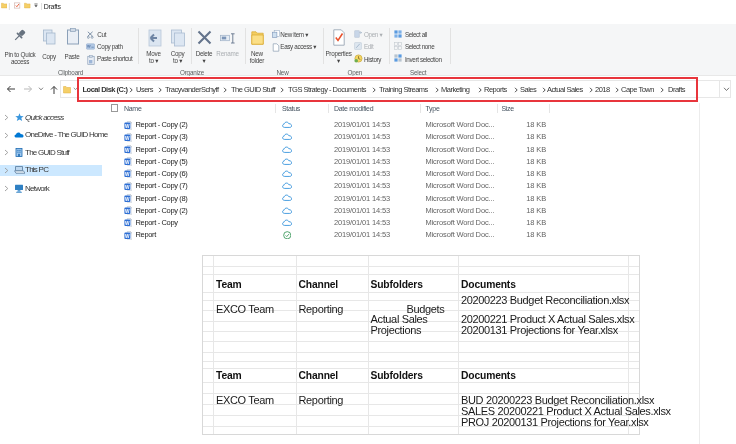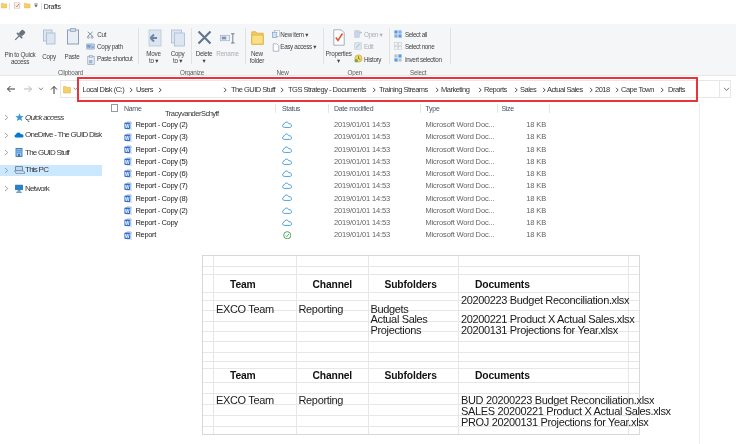--- a/index.html
+++ b/index.html
@@ -15,21 +15,21 @@
 .rsmall { position:absolute; font-size:6.3px; letter-spacing:-0.35px; color:#444; white-space:nowrap; }
 .dis { color:#abafb3 !important; }
 #addr { position:absolute; left:0; top:76px; width:736px; height:27px; background:#fff; }
 .redbox { position:absolute; left:77px; top:0.5px; width:621px; height:25.5px; border:2px solid #e8353c; }
 .crumb { position:absolute; top:84.5px; font-size:7.5px; letter-spacing:-0.5px; color:#333; white-space:nowrap; }
 .side-item { position:absolute; font-size:8px; letter-spacing:-0.75px; color:#343434; white-space:nowrap; }
 .fhdr { position:absolute; top:105px; font-size:7px; letter-spacing:-0.3px; color:#44525f; white-space:nowrap; }
 .fname { position:absolute; font-size:7.5px; letter-spacing:-0.35px; color:#1c1c1c; white-space:nowrap; }
 .fmeta { position:absolute; font-size:7.5px; letter-spacing:-0.15px; color:#646464; white-space:nowrap; }
 .cell { position:absolute; font-size:11px; letter-spacing:-0.35px; color:#1a1a1a; white-space:nowrap; }
-.hcell { position:absolute; font-size:10.3px; letter-spacing:-0.15px; font-weight:bold; color:#111; white-space:nowrap;margin-left:14px; }
+.hcell { position:absolute; font-size:10.3px; letter-spacing:-0.15px; font-weight:bold; color:#111; white-space:nowrap; }
 svg { display:block; }
 </style>
 </head>
 <body>
 <div id="page">
 
 <div id="titlebar" class="abs" style="left:0;top:0;width:736px;height:12.4px;background:#fff;">
   <svg class="abs" style="left:0.8px;top:2px;" width="6.5" height="7" viewBox="0 0 8 8">
     <path d="M0.5 1.2 L2.8 1.2 L3.5 2 L7.5 2 L7.5 7 L0.5 7 Z" fill="#f5cf67" stroke="#dfad3c" stroke-width="0.5"></path>
   </svg>
@@ -202,29 +202,29 @@
     <path d="M0.8 0.7 L2.5 2.7 L4.2 0.7" stroke="#888" stroke-width="0.8" fill="none"></path>
   </svg>
   <div class="abs" style="left:59.5px;top:4px;width:671px;height:18px;border:1px solid #e7e7e7;"></div>
       <div class="abs" style="left:718.5px;top:4px;width:1px;height:18px;background:#e7e7e7;"></div>
   <div class="redbox"></div>
   <svg class="abs" style="left:723px;top:10.5px;" width="7" height="5" viewBox="0 0 7 5">
     <path d="M1 0.8 L3.5 3.5 L6 0.8" stroke="#666" stroke-width="0.9" fill="none"></path>
   </svg>
 </div>
 <div id="crumbs">
-  <div class="crumb" style="left:82.5px;">Local Disk (C:)</div>
+  <div class="crumb" style="left:82.5px;font-weight:bold;">Local Disk (C:)</div>
   <svg class="abs" style="left:128.5px;top:86.5px;" width="4" height="6" viewBox="0 0 4 6">
         <path d="M1 0.8 L3.2 3 L1 5.2" stroke="#3b3b3b" stroke-width="0.9" fill="none"></path>
       </svg>
   <div class="crumb" style="left:136px;">Users</div>
   <svg class="abs" style="left:157.5px;top:86.5px;" width="4" height="6" viewBox="0 0 4 6">
         <path d="M1 0.8 L3.2 3 L1 5.2" stroke="#3b3b3b" stroke-width="0.9" fill="none"></path>
       </svg>
-  <div class="crumb" style="left:165px;margin-top:24px;">TracyvanderSchyff</div>
+  <div class="crumb" style="left:165px;">TracyvanderSchyff</div>
   <svg class="abs" style="left:222.5px;top:86.5px;" width="4" height="6" viewBox="0 0 4 6">
         <path d="M1 0.8 L3.2 3 L1 5.2" stroke="#3b3b3b" stroke-width="0.9" fill="none"></path>
       </svg>
   <div class="crumb" style="left:231px;">The GUID Stuff</div>
   <svg class="abs" style="left:279.5px;top:86.5px;" width="4" height="6" viewBox="0 0 4 6">
         <path d="M1 0.8 L3.2 3 L1 5.2" stroke="#3b3b3b" stroke-width="0.9" fill="none"></path>
       </svg>
   <div class="crumb" style="left:288px;">TGS Strategy - Documents</div>
   <svg class="abs" style="left:371.5px;top:86.5px;" width="4" height="6" viewBox="0 0 4 6">
         <path d="M1 0.8 L3.2 3 L1 5.2" stroke="#3b3b3b" stroke-width="0.9" fill="none"></path>
@@ -268,21 +268,21 @@
   <svg class="abs" style="left:14.5px;top:113.0px;" width="9" height="9" viewBox="0 0 9 9">
         <path d="M4.5 0.3 L5.6 3.1 L8.7 3.2 L6.3 5.1 L7.2 8.1 L4.5 6.4 L1.8 8.1 L2.7 5.1 L0.3 3.2 L3.4 3.1 Z" fill="#3a96dd"></path>
       </svg>
   <div class="side-item" style="left:25px;top:112.8px;font-style:italic;">Quick access</div>
   <svg class="abs" style="left:4.3px;top:131.5px;" width="5" height="7" viewBox="0 0 5 7">
         <path d="M1 1 L3.8 3.5 L1 6" stroke="#999" stroke-width="0.9" fill="none"></path>
       </svg>
   <svg class="abs" style="left:14px;top:131.2px;" width="10" height="7" viewBox="0 0 20 14">
         <path d="M5 13 C2.2 13 1 11.4 1 9.8 C1 8.2 2.3 6.9 4 6.8 C4.5 4.4 6.5 2.8 8.9 2.8 C11 2.8 12.8 4.1 13.5 6 C16 5.9 19 7.4 19 9.8 C19 11.6 17.5 13 15.4 13 Z" fill="#0078d4"></path>
       </svg>
-  <div class="side-item" style="left:25px;top:130.0px;">OneDrive - The GUID Disk</div>
+  <div class="side-item" style="left:25px;top:130.0px;">OneDrive - The GUID Home</div>
   <svg class="abs" style="left:4.3px;top:149.2px;" width="5" height="7" viewBox="0 0 5 7">
         <path d="M1 1 L3.8 3.5 L1 6" stroke="#999" stroke-width="0.9" fill="none"></path>
       </svg>
   <svg class="abs" style="left:15px;top:147.9px;" width="8" height="9" viewBox="0 0 8 9">
         <rect x="1" y="0.5" width="6" height="8" fill="#9fc8ef" stroke="#1c6ab1" stroke-width="0.8"></rect>
         <rect x="2.4" y="1.8" width="1.1" height="1.1" fill="#1c6ab1"></rect>
         <rect x="4.4" y="1.8" width="1.1" height="1.1" fill="#1c6ab1"></rect>
         <rect x="2.4" y="3.6" width="1.1" height="1.1" fill="#1c6ab1"></rect>
         <rect x="4.4" y="3.6" width="1.1" height="1.1" fill="#1c6ab1"></rect>
         <rect x="3.2" y="5.8" width="1.6" height="2.7" fill="#1c6ab1"></rect>
@@ -476,21 +476,21 @@
 <div class="hcell" style="left:216px;top:278.7px;">Team</div>
 <div class="hcell" style="left:298.5px;top:278.7px;">Channel</div>
 <div class="hcell" style="left:370.5px;top:278.7px;">Subfolders</div>
 <div class="hcell" style="left:461px;top:278.7px;">Documents</div>
 <div class="hcell" style="left:216px;top:369.5px;">Team</div>
 <div class="hcell" style="left:298.5px;top:369.5px;">Channel</div>
 <div class="hcell" style="left:370.5px;top:369.5px;">Subfolders</div>
 <div class="hcell" style="left:461px;top:369.5px;">Documents</div>
 <div class="cell" style="left:216px;top:302.9px;">EXCO Team</div>
 <div class="cell" style="left:298.5px;top:302.9px;">Reporting</div>
-<div class="cell" style="left:370.5px;top:302.9px;">Budgets</div>
+<div class="cell" style="left:370.5px;top:302.9px;padding-left:36px;">Budgets</div>
 <div class="cell" style="left:461px;top:294px;">20200223 Budget Reconciliation.xlsx</div>
 <div class="cell" style="left:370.5px;top:313.3px;">Actual Sales</div>
 <div class="cell" style="left:461px;top:313.3px;">20200221 Product X Actual Sales.xlsx</div>
 <div class="cell" style="left:370.5px;top:323.7px;">Projections</div>
 <div class="cell" style="left:461px;top:323.7px;">20200131 Projections for Year.xlsx</div>
 <div class="cell" style="left:216px;top:393.6px;">EXCO Team</div>
 <div class="cell" style="left:298.5px;top:393.6px;">Reporting</div>
 <div class="cell" style="left:461px;top:393.6px;">BUD 20200223 Budget Reconciliation.xlsx</div>
 <div class="cell" style="left:461px;top:405.4px;">SALES 20200221 Product X Actual Sales.xlsx</div>
 <div class="cell" style="left:461px;top:416.1px;">PROJ 20200131 Projections for Year.xlsx</div>

